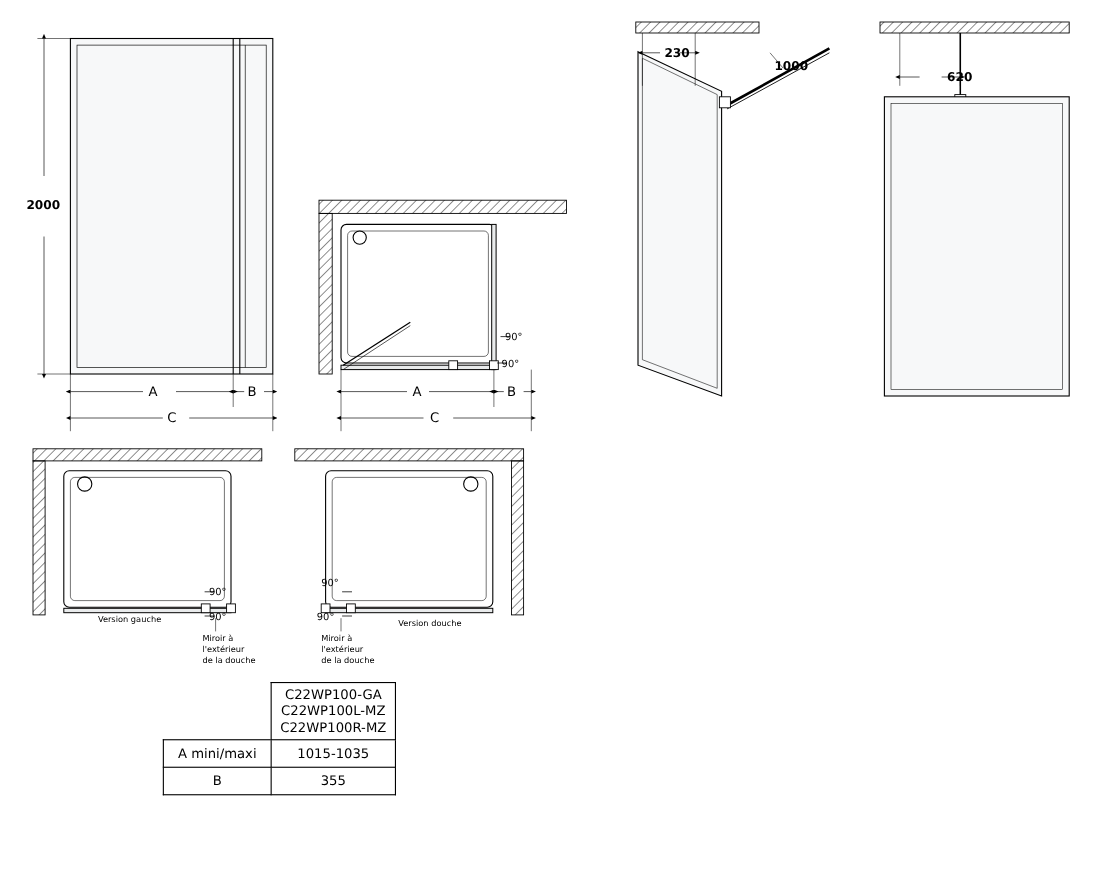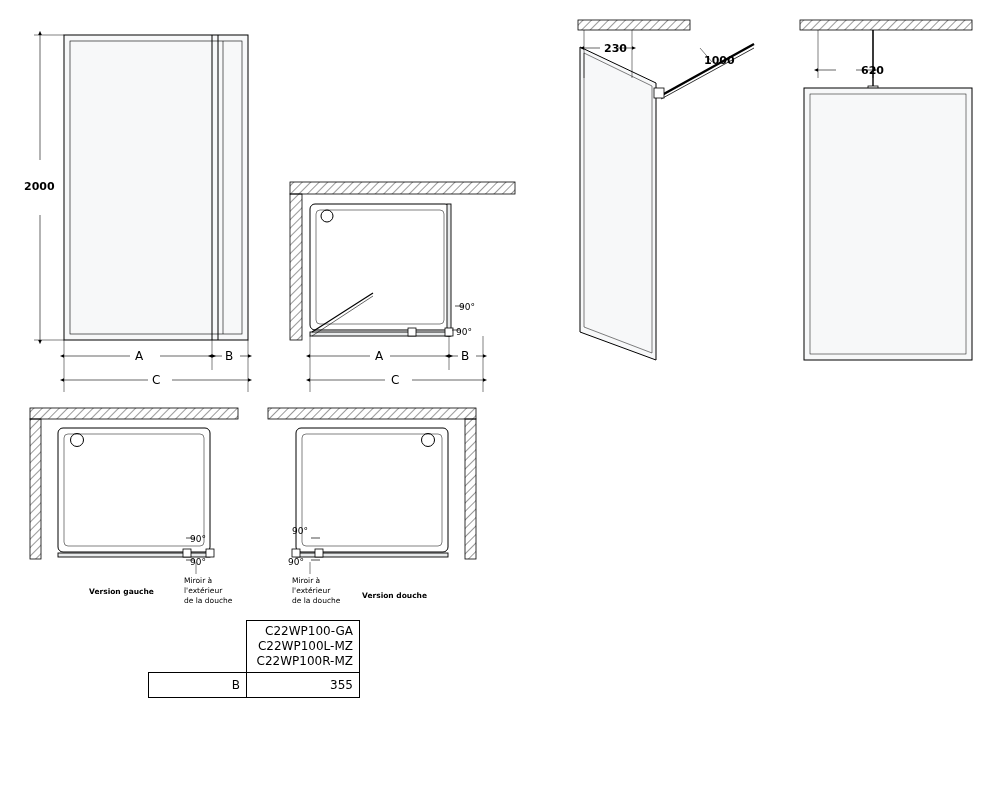--- a/index.html
+++ b/index.html
@@ -41,39 +41,38 @@
     font-size: 12px;
   }
   .angle-label {
     font-size: 9px;
   }
   .tiny-label {
     font-size: 7.5px;
   }
   .version-label {
     font-size: 7.5px;
-    font-weight: bold;
-    margin-top: 29px;
+    font-weight: normal;
   }
   .heading {
     font-size: 19px;
   }
   .table-wrap {
     position: absolute;
     left: 148px;
     top: 620px;
   }
   table.spec {
     border-collapse: collapse;
     font-family: "DejaVu Sans", sans-serif;
     font-size: 12px;
   }
   table.spec td {
     border: 1px solid #000;
-    text-align: right;
+    text-align: center;
     padding: 2px 6px;
     height: 20px;
   }
   table.spec td.col-label {
     width: 85px;
   }
   table.spec td.col-value {
     width: 100px;
   }
   table.spec td.head-cell {
@@ -276,20 +275,24 @@
       <tbody>
           <tr>
         <td class="col-label blank"></td>
         <td class="col-value head-cell">
           <div>C22WP100-GA</div>
           <div>C22WP100L-MZ</div>
           <div>C22WP100R-MZ</div>
         </td>
       </tr>
       <tr>
+        <td class="col-label">A mini/maxi</td>
+        <td class="col-value">1015-1035</td>
+      </tr>
+      <tr>
         <td class="col-label">B</td>
         <td class="col-value">355</td>
       </tr>
     </tbody>
       </table>
   </div>
 
 </div>
 
 </body></html>

